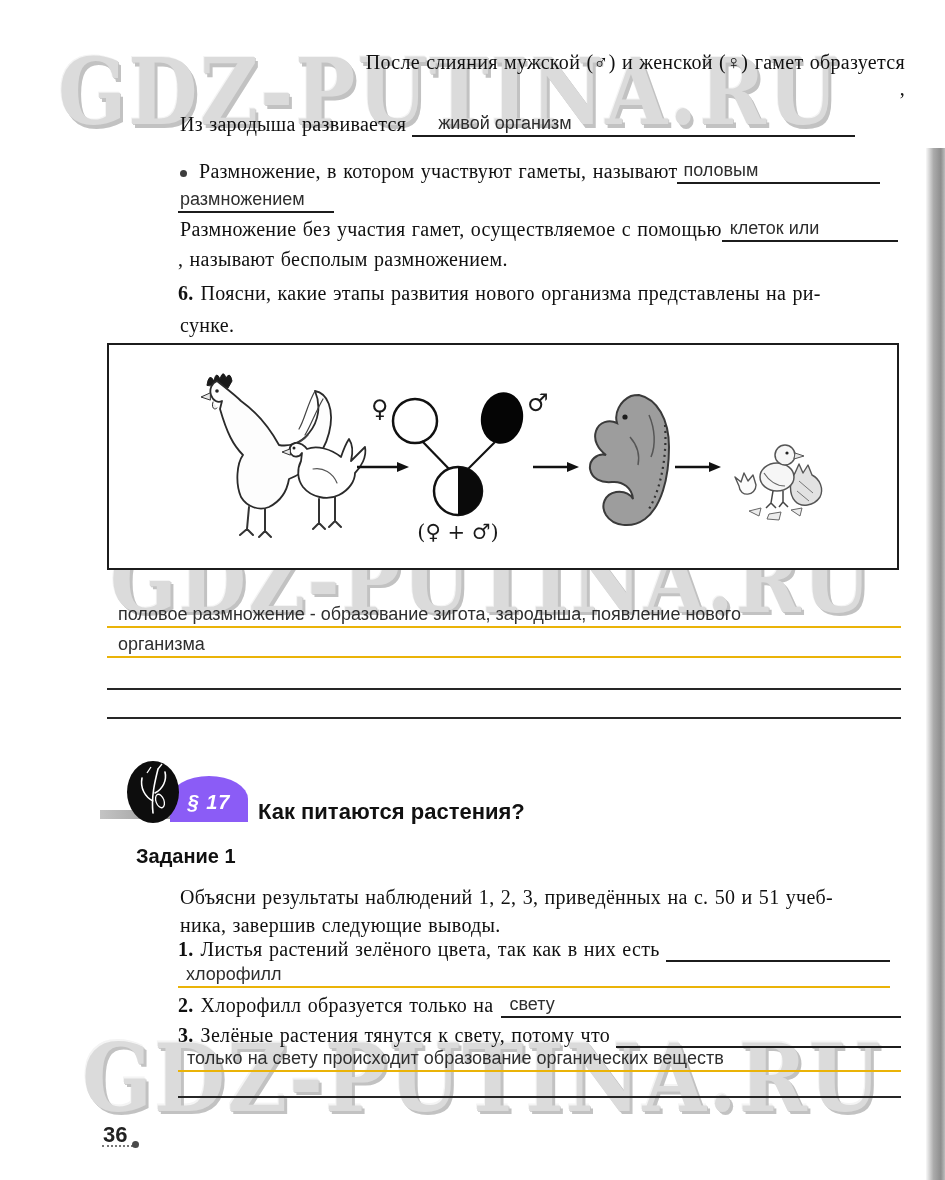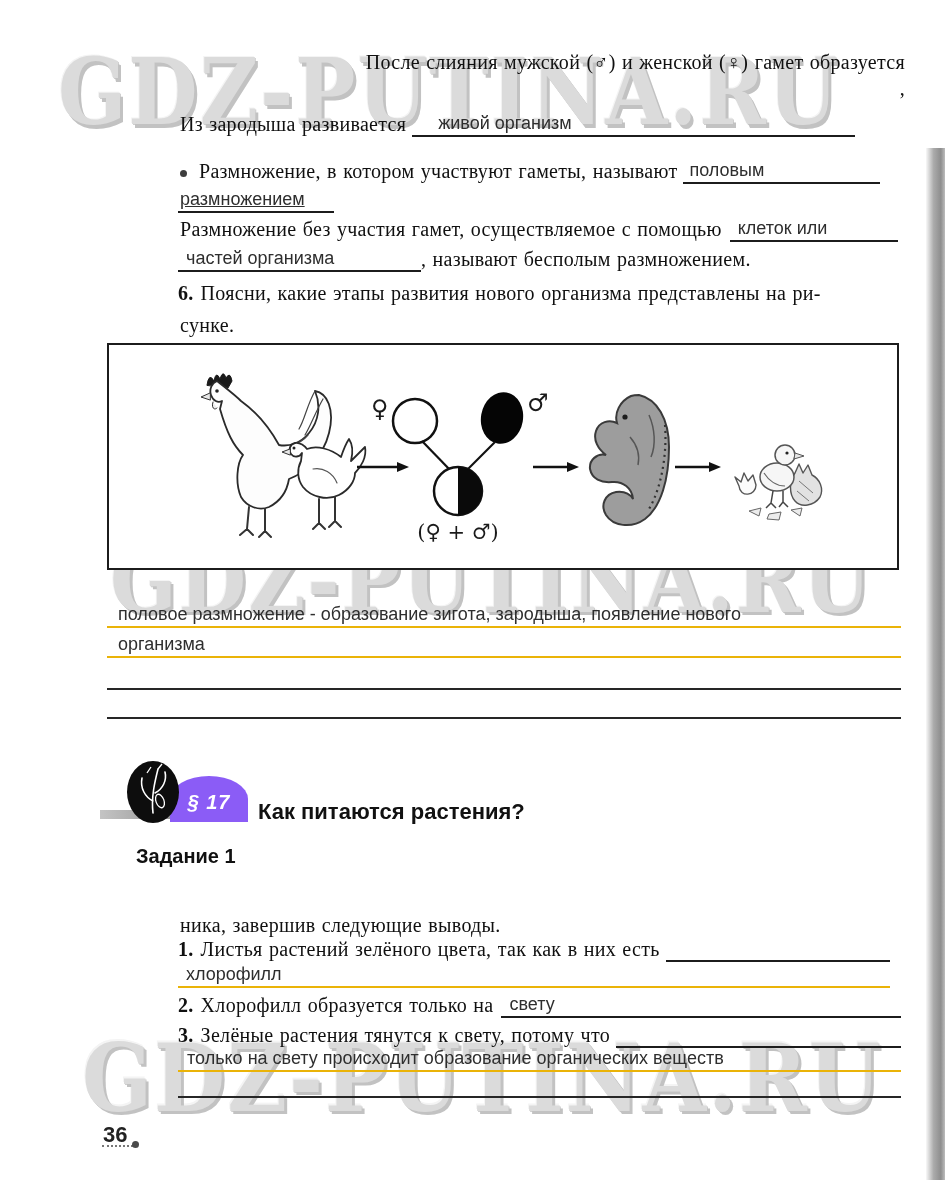--- a/index.html
+++ b/index.html
@@ -78,32 +78,31 @@
     <span class="printed">,</span>
   </div>
   <div class="line" style="left:180px;top:111px;width:675px;">
     <span class="printed">Из зародыша развивается</span>
     <span class="blank answer grow" style="margin-left:6px;padding-left:26px;">живой организм</span>
   </div>
 
   <div class="line" style="left:180px;top:158px;width:700px;">
     <span class="bullet"></span>
     <span class="printed">Размножение, в котором участвуют гаметы, называют</span>
-    <span class="blank answer grow" style="margin-left:6px;padding-left:6px;">половым</span>
+    <span class="blank answer grow" style="padding-left:6px;">половым</span>
   </div>
   <div class="line" style="left:178px;top:187px;">
-    <span class="blank answer" style="width:156px;padding-left:2px;text-decoration:underline;">размножением</span>
+    <span class="blank answer" style="width:156px;padding-left:2px;">размножением</span>
   </div>
 
   <div class="line" style="left:180px;top:216px;width:718px;">
     <span class="printed">Размножение без участия гамет, осуществляемое с помощью</span>
-    <span class="blank answer grow" style="margin-left:8px;padding-left:8px;">клеток или</span>
+    <span class="blank answer grow" style="margin-left:0;padding-left:8px;">клеток или</span>
   </div>
   <div class="line" style="left:178px;top:246px;">
-    <span class="blank answer" style="width:243px;padding-left:8px;">частей организма</span>
     <span class="printed">, называют бесполым размножением.</span>
   </div>
 
   <div class="line" style="left:178px;top:280px;">
     <span class="printed num">6.</span>
     <span class="printed">Поясни, какие этапы развития нового организма представлены на ри-</span>
   </div>
   <div class="line" style="left:180px;top:312px;">
     <span class="printed">сунке.</span>
   </div>
@@ -191,20 +190,23 @@
   <div class="header-ellipse">
     <svg width="52" height="62" viewBox="0 0 52 62">
       <path d="M26,52 C24,36 28,20 31,8 M26,40 C18,36 13,27 15,17 M28,32 C36,28 40,19 38,11" fill="none" stroke="#ffffff" stroke-width="1.6" stroke-linecap="round"></path>
       <ellipse cx="33" cy="40" rx="4" ry="7" transform="rotate(-20 33 40)" fill="none" stroke="#fff" stroke-width="1.3"></ellipse>
       <path d="M20,12 L24,6 M31,8 L35,3" stroke="#fff" stroke-width="1.3"></path>
     </svg>
   </div>
   <div class="section-title">Как питаются растения?</div>
   <div class="task-label">Задание 1</div>
 
+  <div class="line" style="left:180px;top:884px;">
+    <span class="printed">Объясни результаты наблюдений 1, 2, 3, приведённых на с. 50 и 51 учеб-</span>
+  </div>
   <div class="line" style="left:180px;top:912px;">
     <span class="printed">ника, завершив следующие выводы.</span>
   </div>
 
   <div class="line" style="left:178px;top:936px;width:712px;">
     <span class="printed num">1.</span>
     <span class="printed">Листья растений зелёного цвета, так как в них есть</span>
     <span class="blank grow" style="margin-left:6px;"></span>
   </div>
   <div class="ansline" style="left:178px;top:962px;width:712px;padding-left:8px;">хлорофилл</div>

